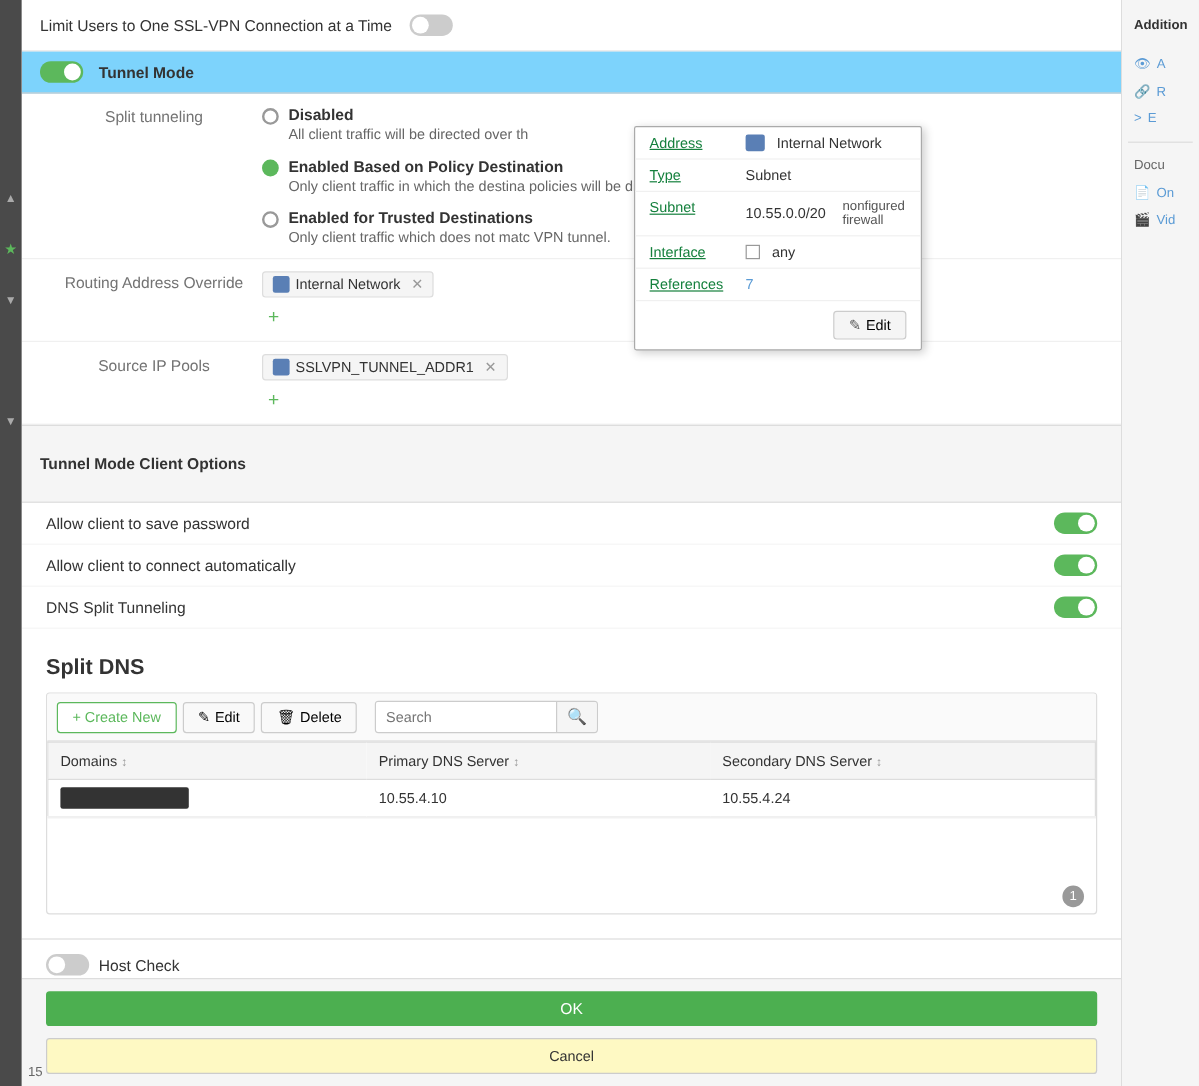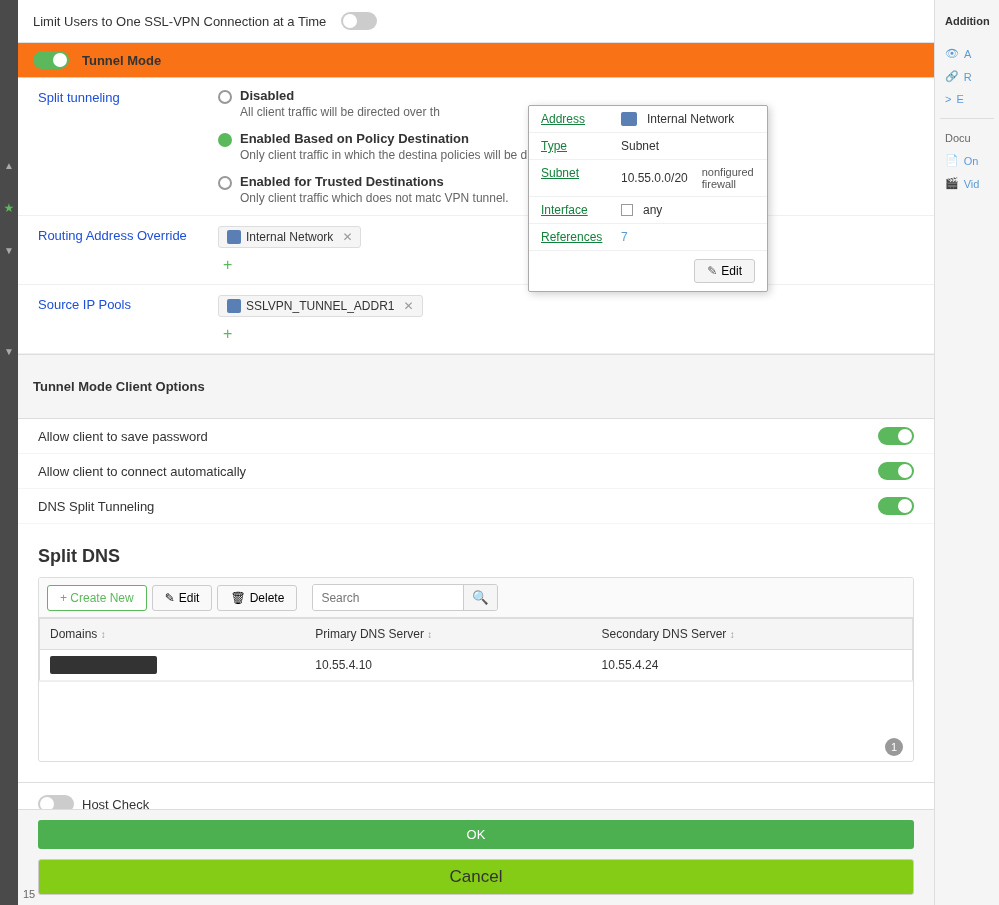--- a/index.html
+++ b/index.html
@@ -17,25 +17,25 @@
 
     
     .top-bar { padding: 12px 15px; border-bottom: 1px solid #e0e0e0; display: flex; align-items: center; gap: 15px; }
     .toggle { width: 36px; height: 18px; background: #ccc; border-radius: 9px; position: relative; cursor: pointer; }
     .toggle.off { background: #ccc; }
     .toggle.on { background: #5cb85c; }
     .toggle::after { content: ''; position: absolute; width: 14px; height: 14px; background: #fff; border-radius: 50%; top: 2px; left: 2px; transition: left 0.2s; }
     .toggle.on::after { left: 20px; }
 
     
-    .section-header { background: #f97316; padding: 8px 15px; border-bottom: 1px solid #d0d0d0; display: flex; align-items: center; gap: 8px; }
+    .section-header { background: #7dd3fc; padding: 8px 15px; border-bottom: 1px solid #d0d0d0; display: flex; align-items: center; gap: 8px; }
     .section-header .toggle { margin-right: 5px; }
     .section-title { font-weight: bold; font-size: 13px; color: #333; }
     .row { display: flex; align-items: flex-start; padding: 10px 20px; border-bottom: 1px solid #f0f0f0; }
-    .row-label { width: 180px; font-size: 13px; color: #1d4ed8; padding-top: 2px; }
+    .row-label { width: 180px; font-size: 13px; color: #737373; padding-top: 2px; text-align: center; }
     .row-content { flex: 1; }
 
     
     .radio-group { display: flex; flex-direction: column; gap: 12px; }
     .radio-option { display: flex; align-items: flex-start; gap: 8px; }
     .radio-btn { width: 14px; height: 14px; border-radius: 50%; border: 2px solid #999; background: #fff; margin-top: 2px; flex-shrink: 0; }
     .radio-btn.selected { border-color: #5cb85c; background: #5cb85c; }
     .radio-text { }
     .radio-label { font-weight: bold; font-size: 13px; }
     .radio-desc { font-size: 12px; color: #666; margin-top: 2px; }
@@ -66,21 +66,21 @@
     .dns-table td { padding: 8px 10px; border-bottom: 1px solid #f0f0f0; font-size: 12px; }
     .table-footer { text-align: right; padding: 5px 10px; border-top: 1px solid #eee; font-size: 12px; color: #666; }
     .page-badge { background: #999; color: #fff; border-radius: 50%; width: 18px; height: 18px; display: inline-flex; align-items: center; justify-content: center; font-size: 11px; }
 
     
     .host-check-section { padding: 12px 20px; border-top: 1px solid #ddd; display: flex; align-items: center; gap: 8px; }
 
     
     .bottom-bar { position: sticky; bottom: 0; background: #f5f5f5; border-top: 1px solid #ddd; padding: 10px 20px; display: flex; justify-content: flex-end; gap: 10px; flex-direction: column; }
     .btn-ok { background: #4caf50; color: #fff; border: none; padding: 7px 30px; border-radius: 3px; cursor: pointer; font-size: 13px; }
-    .btn-cancel { background: #84cc16; color: #333; border: 1px solid #ccc; padding: 7px 20px; border-radius: 3px; cursor: pointer; font-size: 17px; }
+    .btn-cancel { background: #fef9c3; color: #333; border: 1px solid #ccc; padding: 7px 20px; border-radius: 3px; cursor: pointer; font-size: 12px; }
 
     
     .right-sidebar { width: 65px; background: #f5f5f5; border-left: 1px solid #ddd; padding: 10px 5px; }
     .right-sidebar-title { font-size: 11px; color: #333; font-weight: bold; margin-bottom: 10px; padding: 5px; }
     .right-sidebar-item { display: flex; align-items: center; gap: 5px; padding: 5px; cursor: pointer; font-size: 11px; color: #5b9bd5; }
     .right-sidebar-divider { border-top: 1px solid #ddd; margin: 8px 0; }
     .right-sidebar-doc { font-size: 11px; color: #666; padding: 5px; }
 
     
     .popup { position: absolute; top: 105px; left: 510px; width: 240px; background: #fff; border: 1px solid #aaa; box-shadow: 2px 2px 8px rgba(0,0,0,0.2); z-index: 100; padding: 0; border-radius: 2px; }

